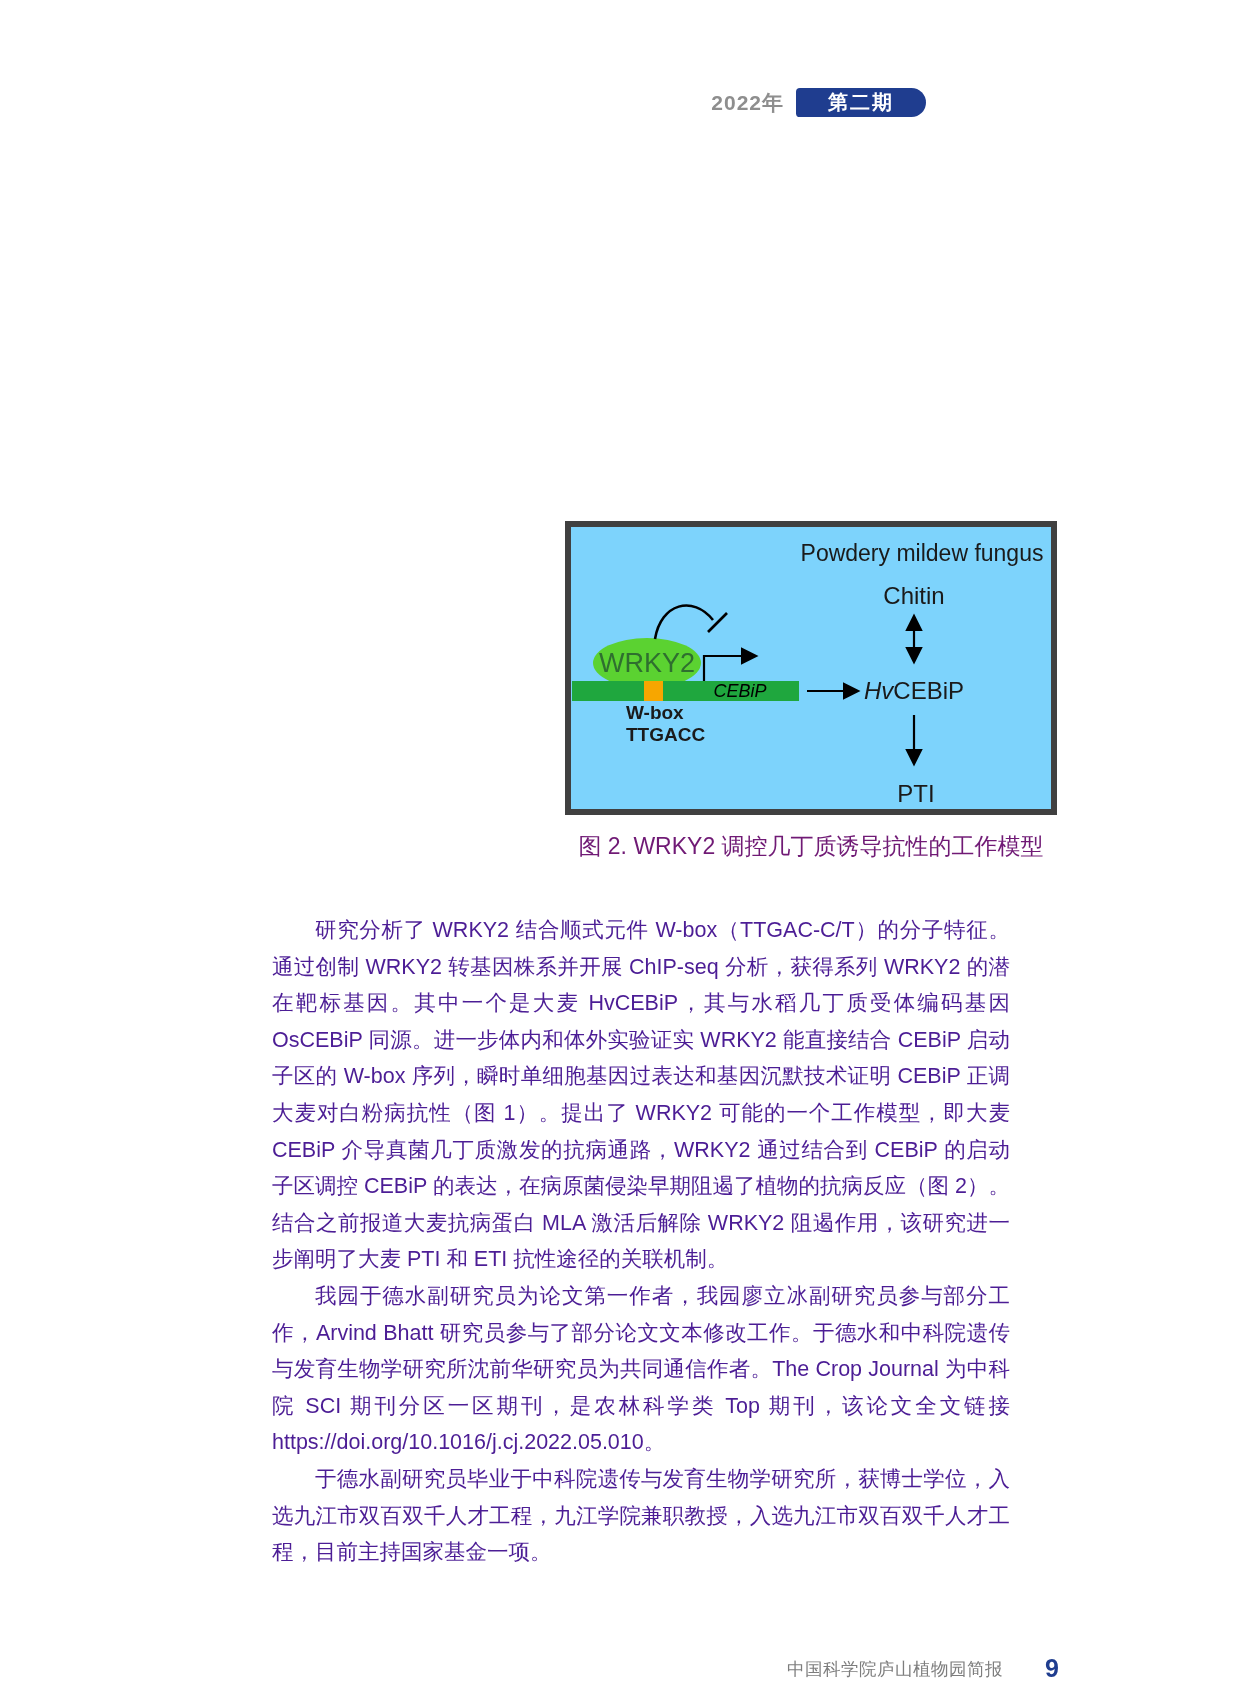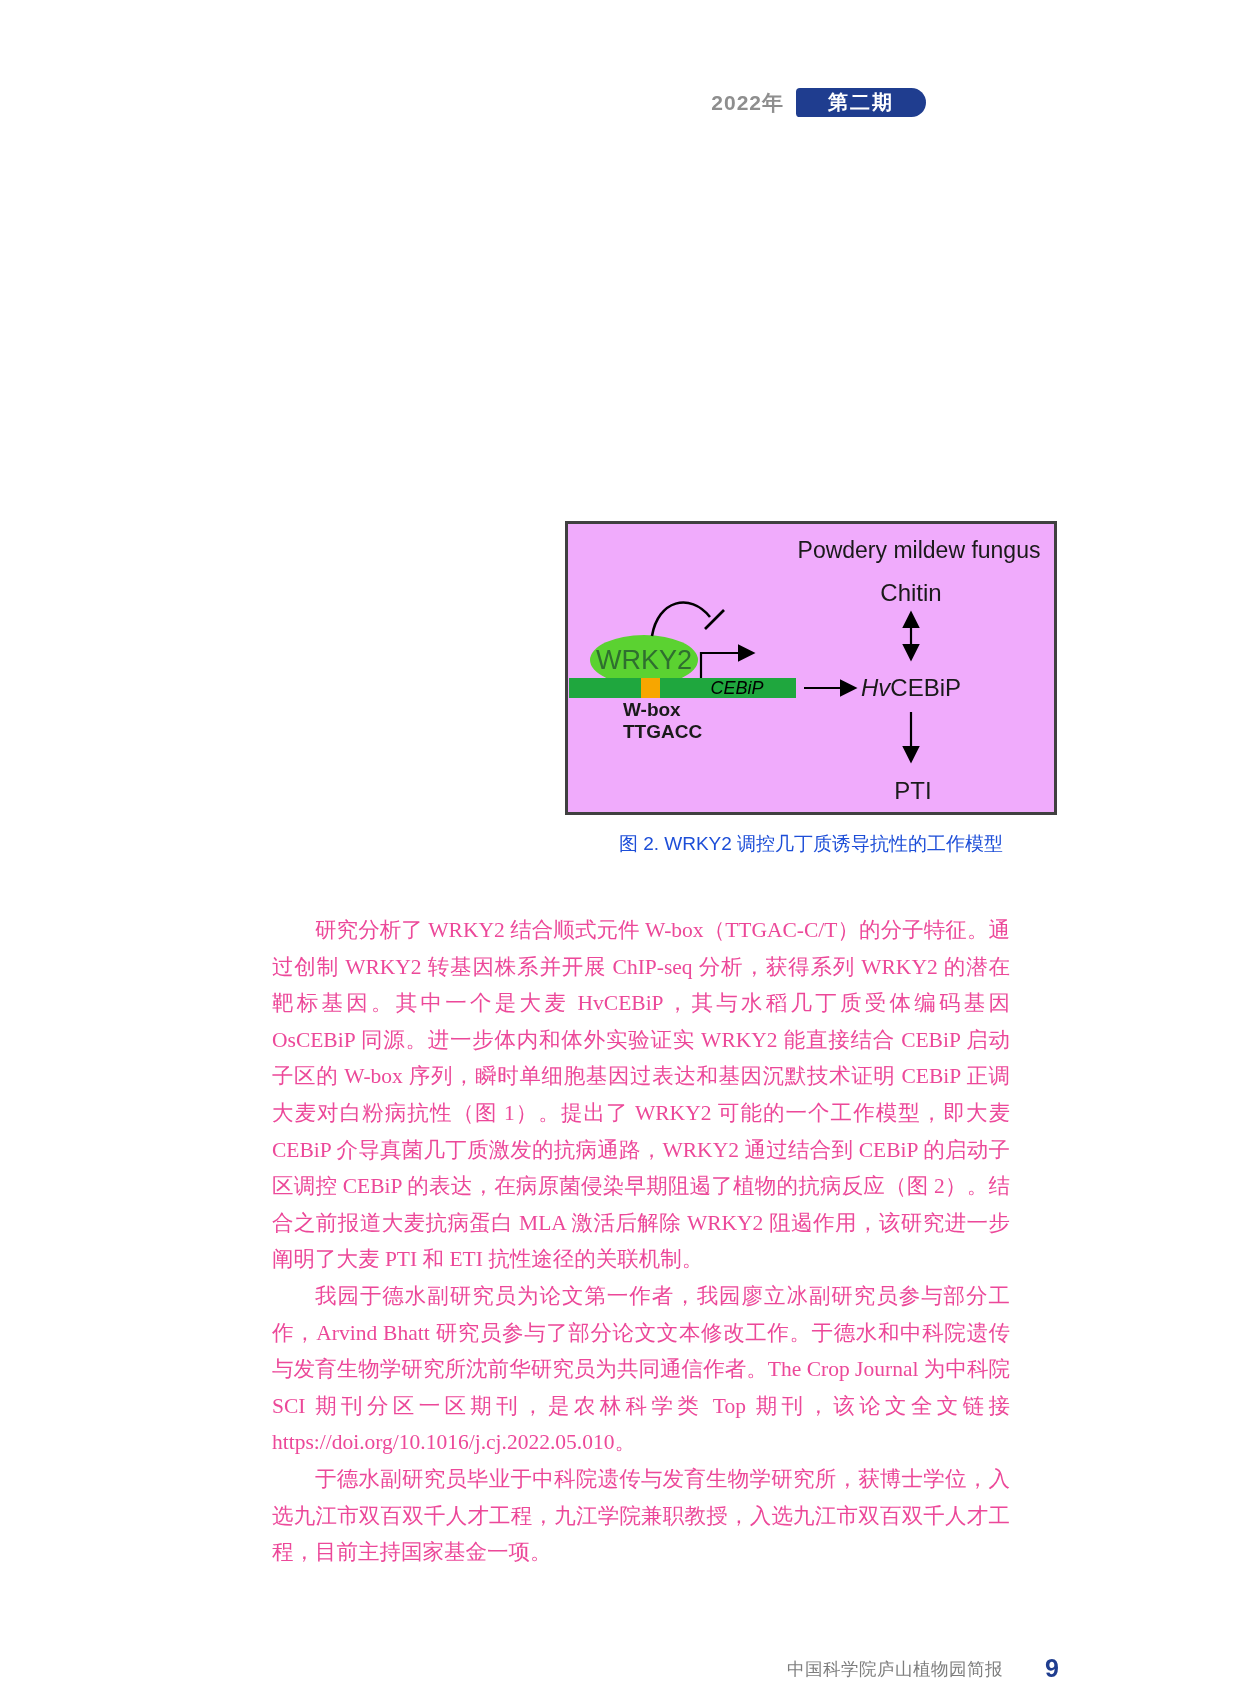--- a/index.html
+++ b/index.html
@@ -43,41 +43,40 @@
   
   .figure-wrap {
     position:absolute;
     left:565px;
     top:521px;
     width:492px;
   }
   .figure-box {
     width:492px;
     height:294px;
-    border:3px solid #404040;
-    background:#f0abfc;
+    border:6px solid #404040;
+    background:#7dd3fc;
   }
   .figure-caption {
     margin-top:16px;
     text-align:center;
-    font-size:19px;
-    color:#1d4ed8;
+    font-size:23px;
+    color:#701a75;
   }
 
   
   .body-text {
     position:absolute;
     left:272px;
     top:912px;
     width:738px;
     font-size:21.5px;
     line-height:36.6px;
-    color:#ec4899;
+    color:#4c1d95;
     text-align:justify;
-    font-family:Liberation Serif, serif;
   }
   .body-text p { text-indent:2em; margin:0; }
 
   
   .footer {
     position:absolute;
     top:1654px;
     left:787px;
     display:flex;
     align-items:center;

